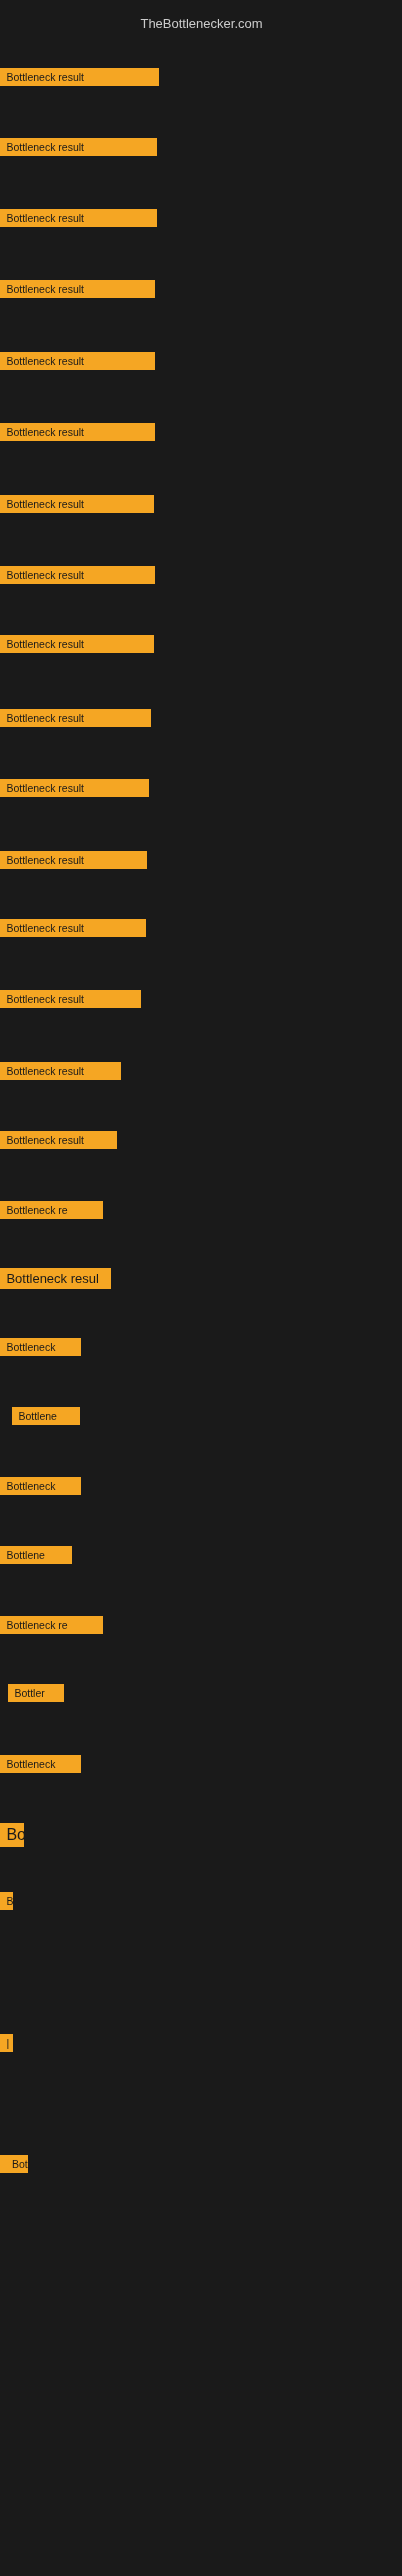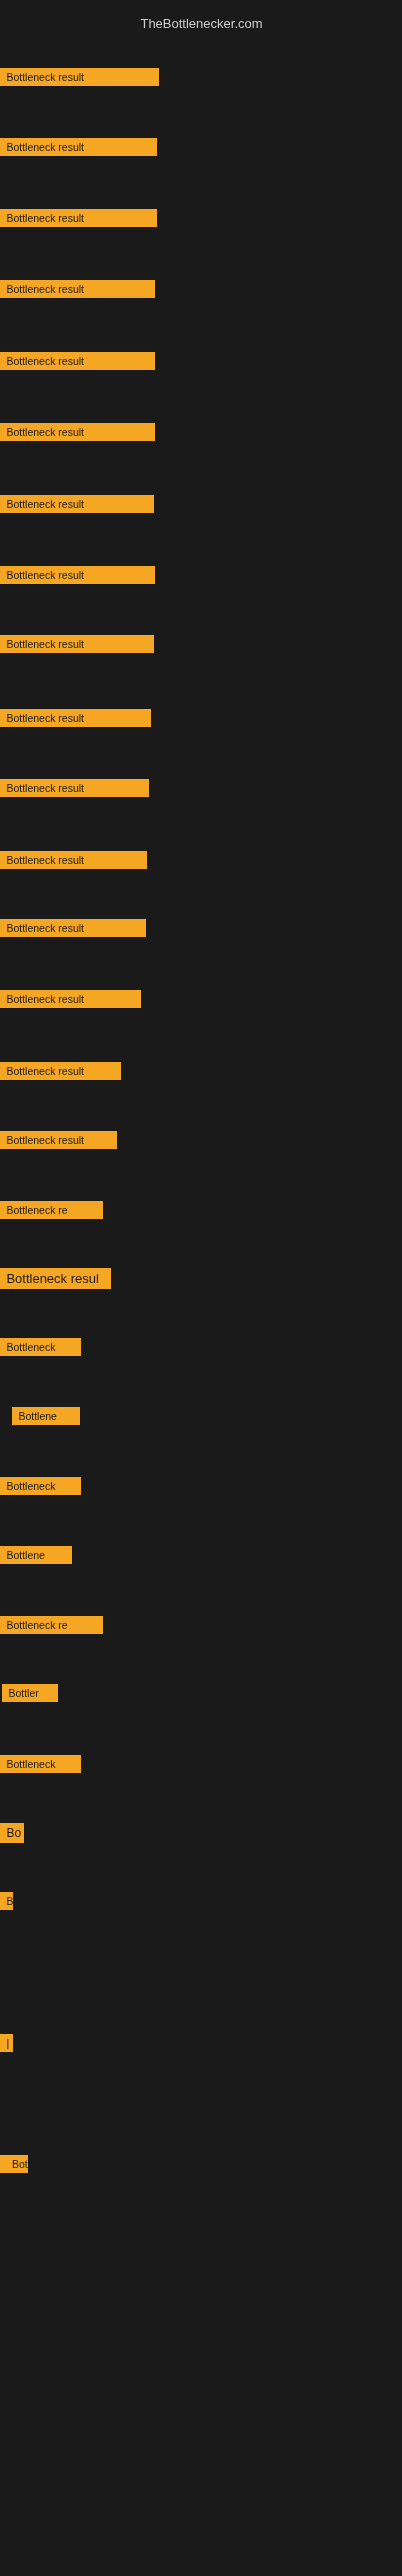--- a/index.html
+++ b/index.html
@@ -63,20 +63,20 @@
     <div class="bottleneck-item" style="top: 952px; left: 0px;"><span class="bottleneck-label" style="max-width: 141px; width: 141px; font-size: 10.5px;">Bottleneck result</span></div>
     <div class="bottleneck-item" style="top: 1024px; left: 0px;"><span class="bottleneck-label" style="max-width: 121px; width: 121px; font-size: 10.5px;">Bottleneck result</span></div>
     <div class="bottleneck-item" style="top: 1093px; left: 0px;"><span class="bottleneck-label" style="max-width: 117px; width: 117px; font-size: 10.5px;">Bottleneck result</span></div>
     <div class="bottleneck-item" style="top: 1163px; left: 0px;"><span class="bottleneck-label" style="max-width: 103px; width: 103px; font-size: 10.5px;">Bottleneck re</span></div>
     <div class="bottleneck-item" style="top: 1230px; left: 0px;"><span class="bottleneck-label" style="max-width: 111px; width: 111px; font-size: 13px;">Bottleneck resul</span></div>
     <div class="bottleneck-item" style="top: 1300px; left: 0px;"><span class="bottleneck-label" style="max-width: 81px; width: 81px; font-size: 10.5px;">Bottleneck</span></div>
     <div class="bottleneck-item" style="top: 1369px; left: 12px;"><span class="bottleneck-label" style="max-width: 68px; width: 68px; font-size: 10.5px;">Bottlene</span></div>
     <div class="bottleneck-item" style="top: 1439px; left: 0px;"><span class="bottleneck-label" style="max-width: 81px; width: 81px; font-size: 10.5px;">Bottleneck</span></div>
     <div class="bottleneck-item" style="top: 1508px; left: 0px;"><span class="bottleneck-label" style="max-width: 72px; width: 72px; font-size: 10.5px;">Bottlene</span></div>
     <div class="bottleneck-item" style="top: 1578px; left: 0px;"><span class="bottleneck-label" style="max-width: 103px; width: 103px; font-size: 10.5px;">Bottleneck re</span></div>
-    <div class="bottleneck-item" style="top: 1646px; left: 2px;"><span class="bottleneck-label" style="max-width: 56px; width: 56px; font-size: 10.5px;">Bottler</span></div>
+    <div class="bottleneck-item" style="top: 1646px; left: 8px;"><span class="bottleneck-label" style="max-width: 56px; width: 56px; font-size: 10.5px;">Bottler</span></div>
     <div class="bottleneck-item" style="top: 1717px; left: 0px;"><span class="bottleneck-label" style="max-width: 81px; width: 81px; font-size: 10.5px;">Bottleneck</span></div>
-    <div class="bottleneck-item" style="top: 1785px; left: 0px;"><span class="bottleneck-label" style="max-width: 24px; width: 24px; font-size: 12px;">Bo</span></div>
+    <div class="bottleneck-item" style="top: 1785px; left: 0px;"><span class="bottleneck-label" style="max-width: 24px; width: 24px; font-size: 16px;">Bo</span></div>
     <div class="bottleneck-item" style="top: 1854px; left: 0px;"><span class="bottleneck-label" style="max-width: 12px; width: 12px; font-size: 10.5px;">B</span></div>
     <div class="bottleneck-item" style="top: 1996px; left: 0px;"><span class="bottleneck-label" style="max-width: 6.4px; width: 6.4px; font-size: 10.5px;">|</span></div>
     <div class="bottleneck-item" style="top: 2117px; left: 0px;"><span class="bottleneck-label" style="max-width: 28px; width: 28px; font-size: 10.5px; padding-left: 12px;">Bot</span></div>
   </div>
 
 
 </body></html>

